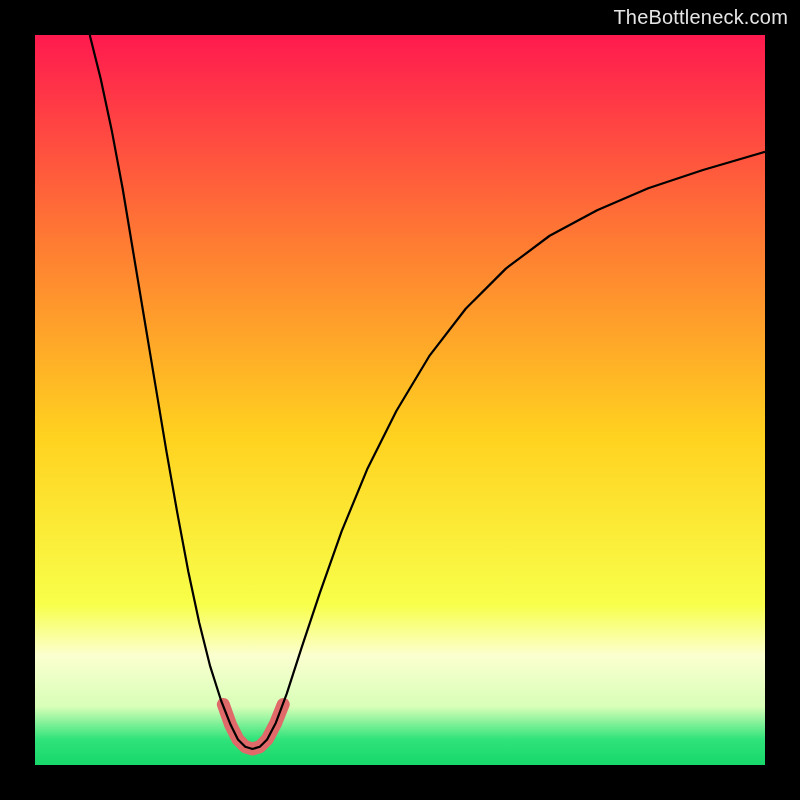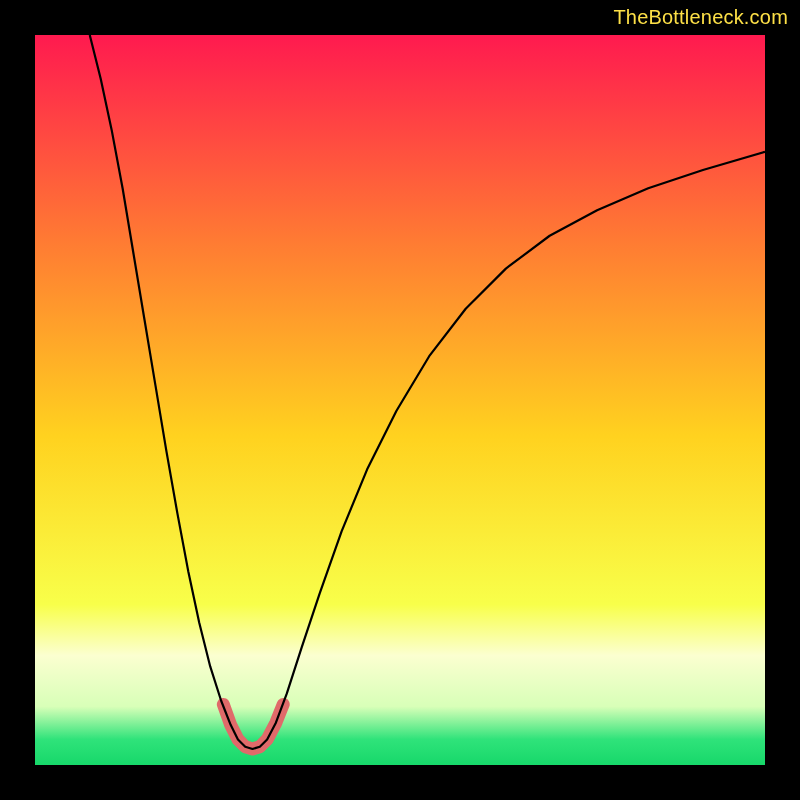--- a/index.html
+++ b/index.html
@@ -23,21 +23,21 @@
     position: absolute;
     left: 0;
     top: 0;
     width: 730px;
     height: 730px;
   }
   .watermark {
     position: absolute;
     top: 6px;
     right: 12px;
-    color: #fde047;
+    color: #e5e5e5;
     font-size: 20px;
     font-weight: 500;
     letter-spacing: 0.2px;
   }
   svg {
     display: block;
   }
 </style>
 </head>
 <body>

